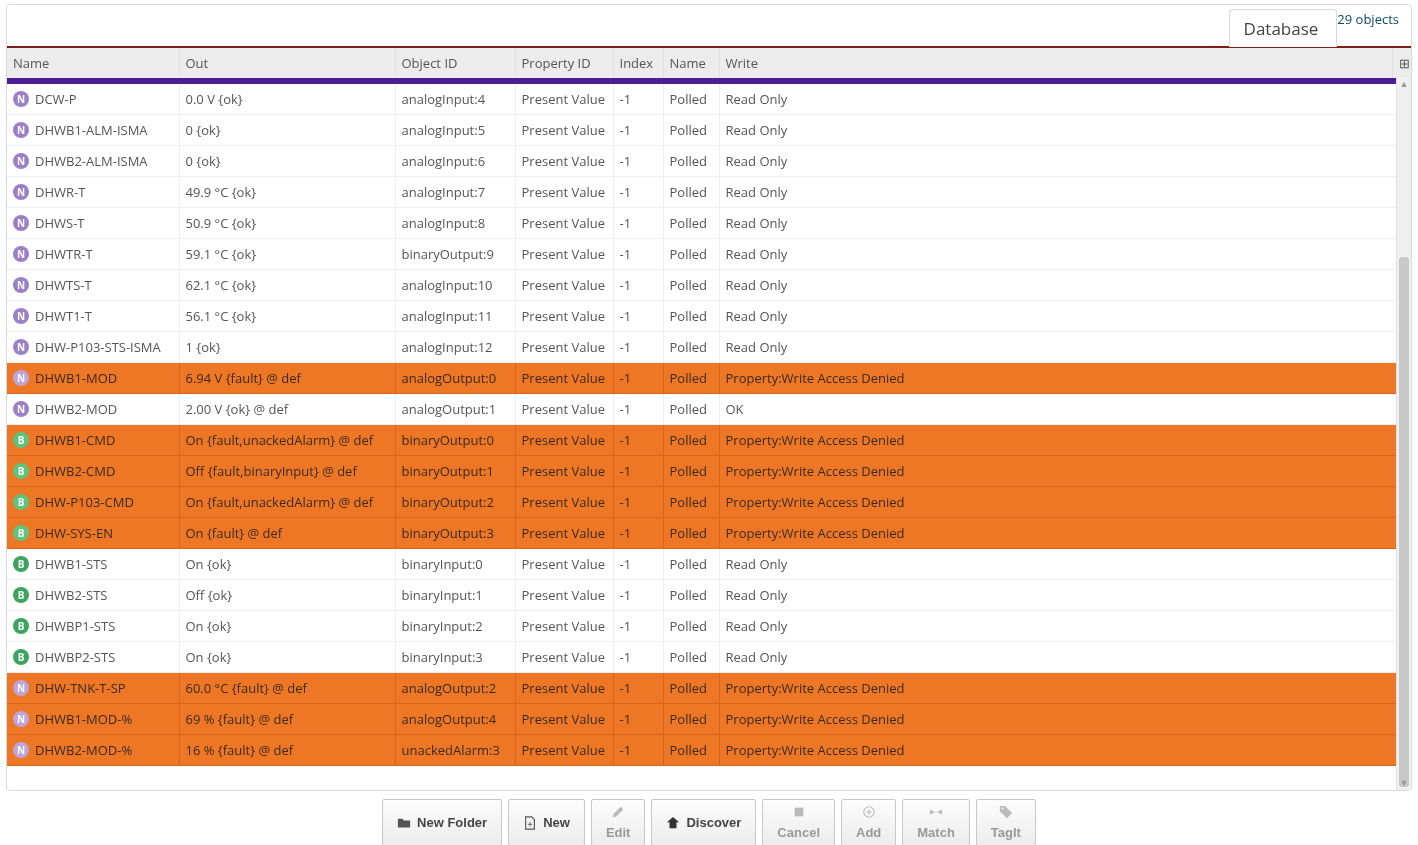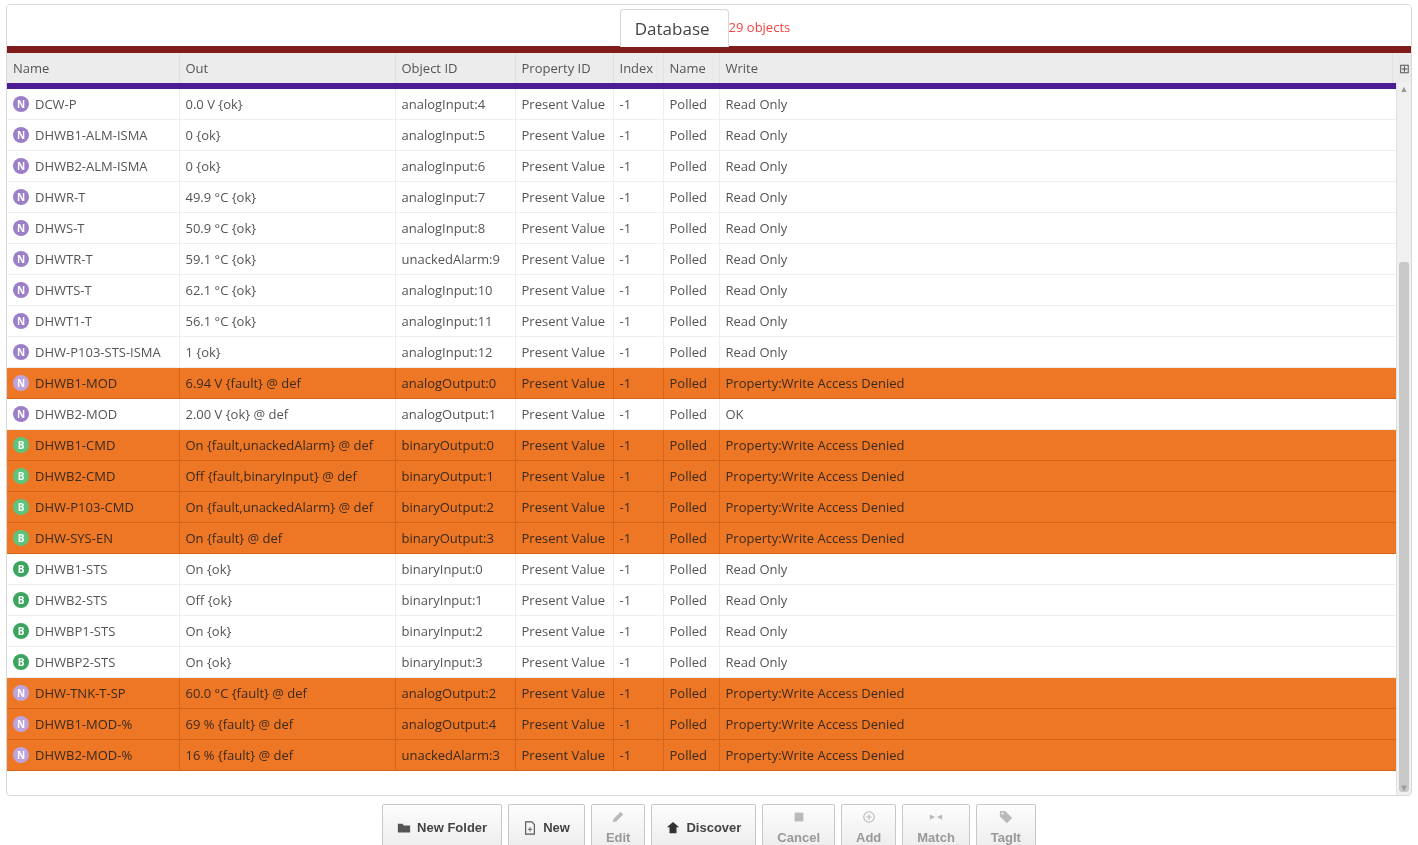--- a/index.html
+++ b/index.html
@@ -11,43 +11,43 @@
       padding: 4px 0 0 0;
     }
     .panel {
       border: 1px solid #d8d8d8;
       border-radius: 4px;
       margin: 0 6px;
       overflow: hidden;
     }
     .panel-header {
       display: flex;
-      justify-content: center;
+      justify-content: flex-end;
       align-items: flex-end;
-      border-bottom: 7px solid #7f1d1d;
+      border-bottom: 2px solid #7f1d1d;
       background: #fff;
       padding-right: 12px;
     }
     .tab {
       background: #f7f7f7;
       border: 1px solid #d8d8d8;
       border-bottom: none;
       border-top-left-radius: 4px;
       border-top-right-radius: 4px;
       padding: 7px 18px 7px 14px;
       margin: 4px 0 -1px 4px;
       font-size: 17px;
       color: #444;
       display: inline-block;
       background: #fff;
     }
     .obj-count {
       font-size: 13px;
-      color: #ef4444;
-      padding-bottom: 10px;
+      color: #0c4a6e;
+      padding-bottom: 18px;
     }
     .table-wrap {
       position: relative;
       height: 742px;
       overflow-y: hidden;
     }
     table { width: 100%; border-collapse: collapse; table-layout: fixed; }
     thead th {
       text-align: left;
       font-weight: normal;
@@ -224,21 +224,21 @@
             <td colspan="2">Read Only</td>
           </tr>
           <tr>
             <td>
               <div class="name-cell">
                 <span class="badge N">N</span>
                 <span>DHWTR-T</span>
               </div>
             </td>
             <td>59.1 °C {ok}</td>
-            <td>unackedAlarm:9</td>
+            <td>binaryOutput:9</td>
             <td>Present Value</td>
             <td>-1</td>
             <td>Polled</td>
             <td colspan="2">Read Only</td>
           </tr>
           <tr>
             <td>
               <div class="name-cell">
                 <span class="badge N">N</span>
                 <span>DHWTS-T</span>

